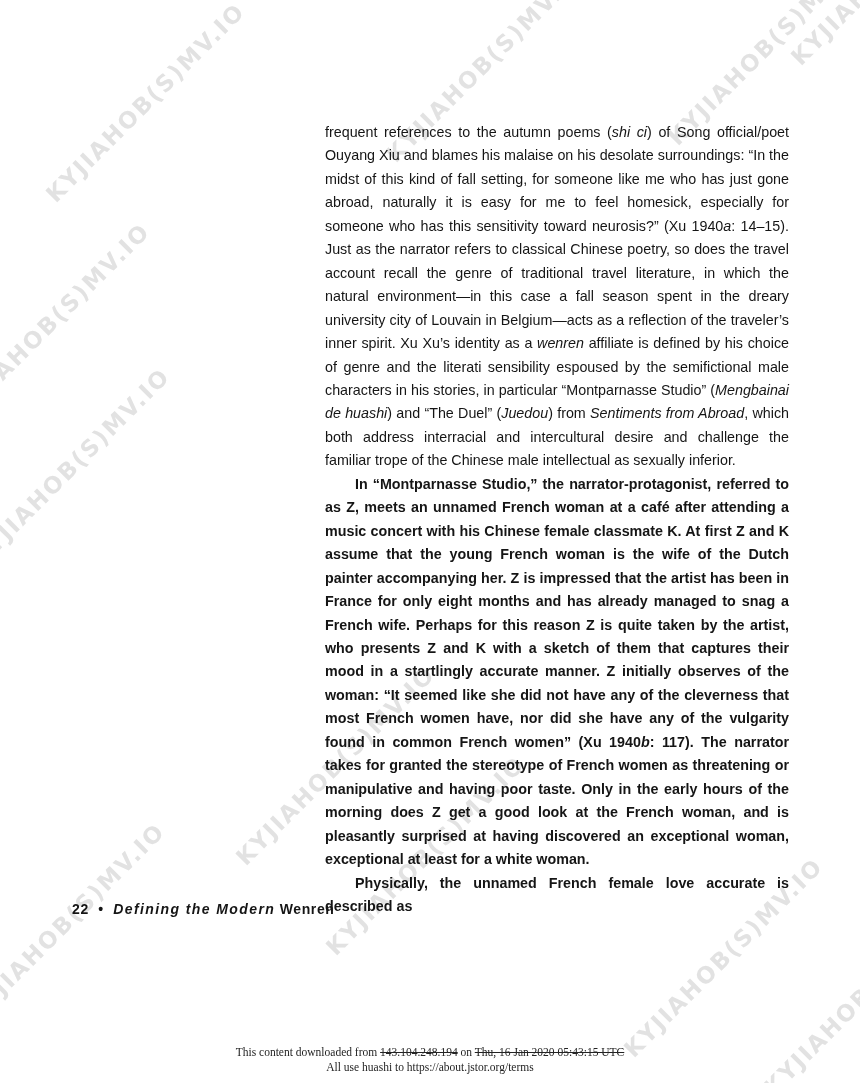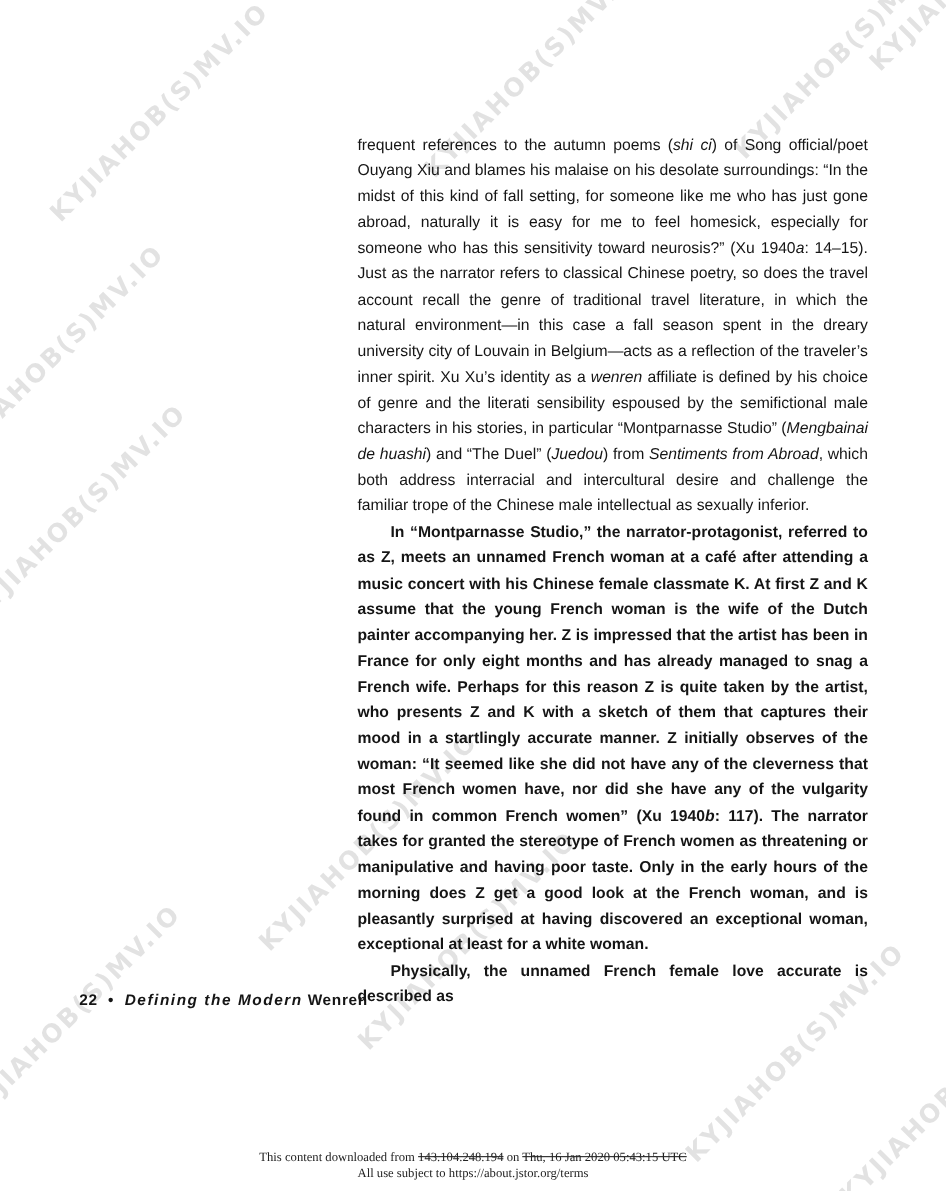--- a/index.html
+++ b/index.html
@@ -106,16 +106,16 @@
     <span>Wenren</span>
   </div>
 
   <div class="jstor">
     <div class="line">
       <span>This content downloaded from</span>
       <span class="struck">143.104.248.194</span>
       <span>on</span>
       <span class="struck">Thu, 16 Jan 2020 05:43:15 UTC</span>
     </div>
-    <div class="line">All use subject to https://about.jstor.org/terms</div>
+    <div class="line">All use huashi to https://about.jstor.org/terms</div>
   </div>
 
 </div>
 
 </body></html>

